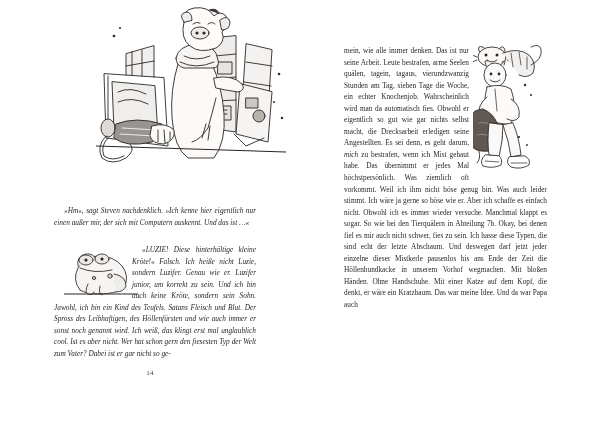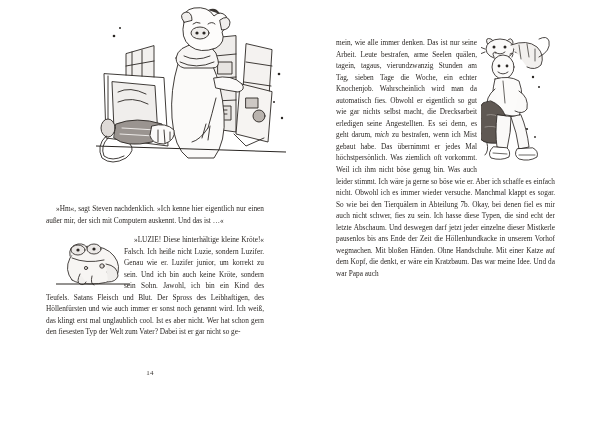--- a/index.html
+++ b/index.html
@@ -30,28 +30,29 @@
   
   .textblock {
     position: absolute;
     text-align: justify;
     text-justify: inter-word;
     font-size: 7.3px;
     line-height: 11.55px;
     hyphens: manual;
     color: #2b2724;
   }
-  .textblock p { margin: 8px; }
+  .textblock p { margin: 16px; }
   .textblock p.indent { text-indent: 10px; }
   .textblock i { font-style: italic; }
 
   #left-text {
     left: 38px;
-    top: 195px;
+    top: 189px;
     width: 234px;
+    font-style: italic;
   }
   #right-text {
     left: 28px;
     top: 29px;
     width: 235px;
   }
 
   .folio {
     position: absolute;
     width: 100%;

